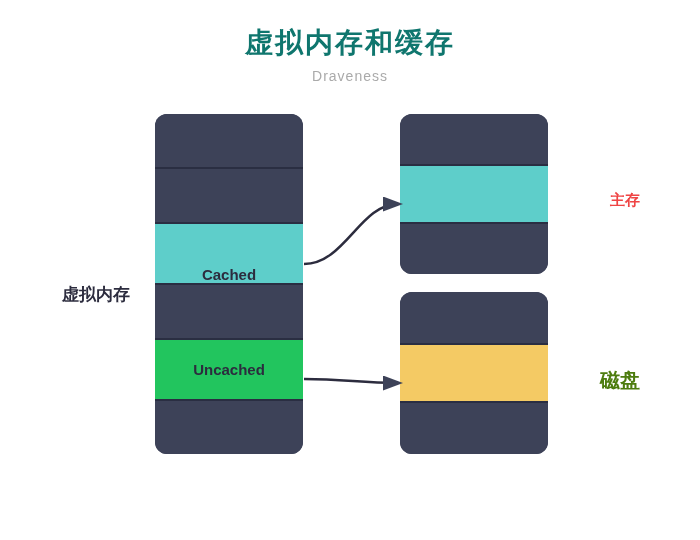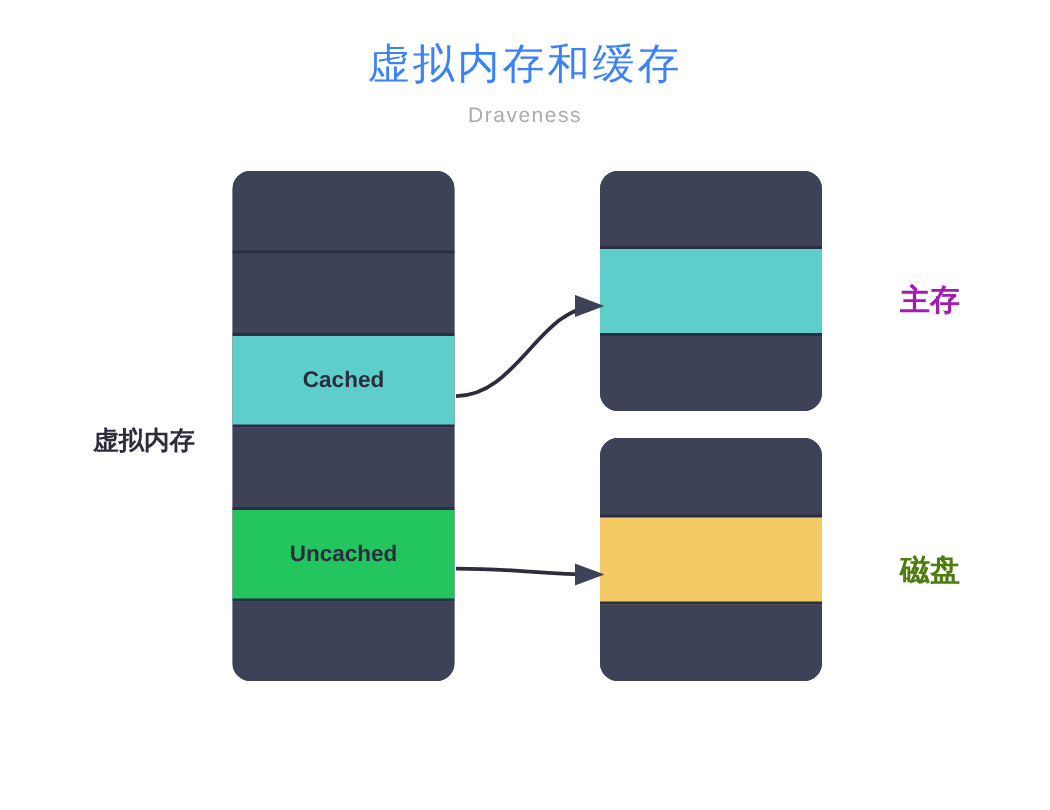--- a/index.html
+++ b/index.html
@@ -19,22 +19,22 @@
       width: 700px;
       height: 540px;
       position: relative;
       display: flex;
       flex-direction: column;
       align-items: center;
     }
 
     .title {
       font-size: 28px;
-      font-weight: 400;
-      color: #3b82f6;
+      font-weight: 700;
+      color: #0f766e;
       margin-top: 24px;
       margin-bottom: 6px;
       letter-spacing: 2px;
     }
 
     .subtitle {
       font-size: 14px;
       color: #aaaaaa;
       margin-bottom: 30px;
       letter-spacing: 1px;
@@ -60,23 +60,23 @@
       color: #2c2c3e;
       white-space: nowrap;
     }
 
     
     .label-main-mem {
       position: absolute;
       right: 0px;
       top: 24%;
       transform: translateY(-50%);
-      font-size: 20px;
-      font-weight: 700;
-      color: #a21caf;
+      font-size: 15px;
+      font-weight: 700;
+      color: #ef4444;
       white-space: nowrap;
       margin-left: 14px;
     }
 
     .label-disk {
       position: absolute;
       right: 0px;
       top: 74%;
       transform: translateY(-50%);
       font-size: 20px;
@@ -112,20 +112,21 @@
     }
 
     .cell:last-child {
       border-bottom: none;
     }
 
     
     .cell-cached {
       background: #5ececa;
       flex: 1.1;
+      align-items: flex-end;
     }
 
     .cell-uncached {
       background: #22c55e;
       flex: 1.1;
     }
 
     .cell-label {
       font-size: 15px;
       font-weight: 800;

